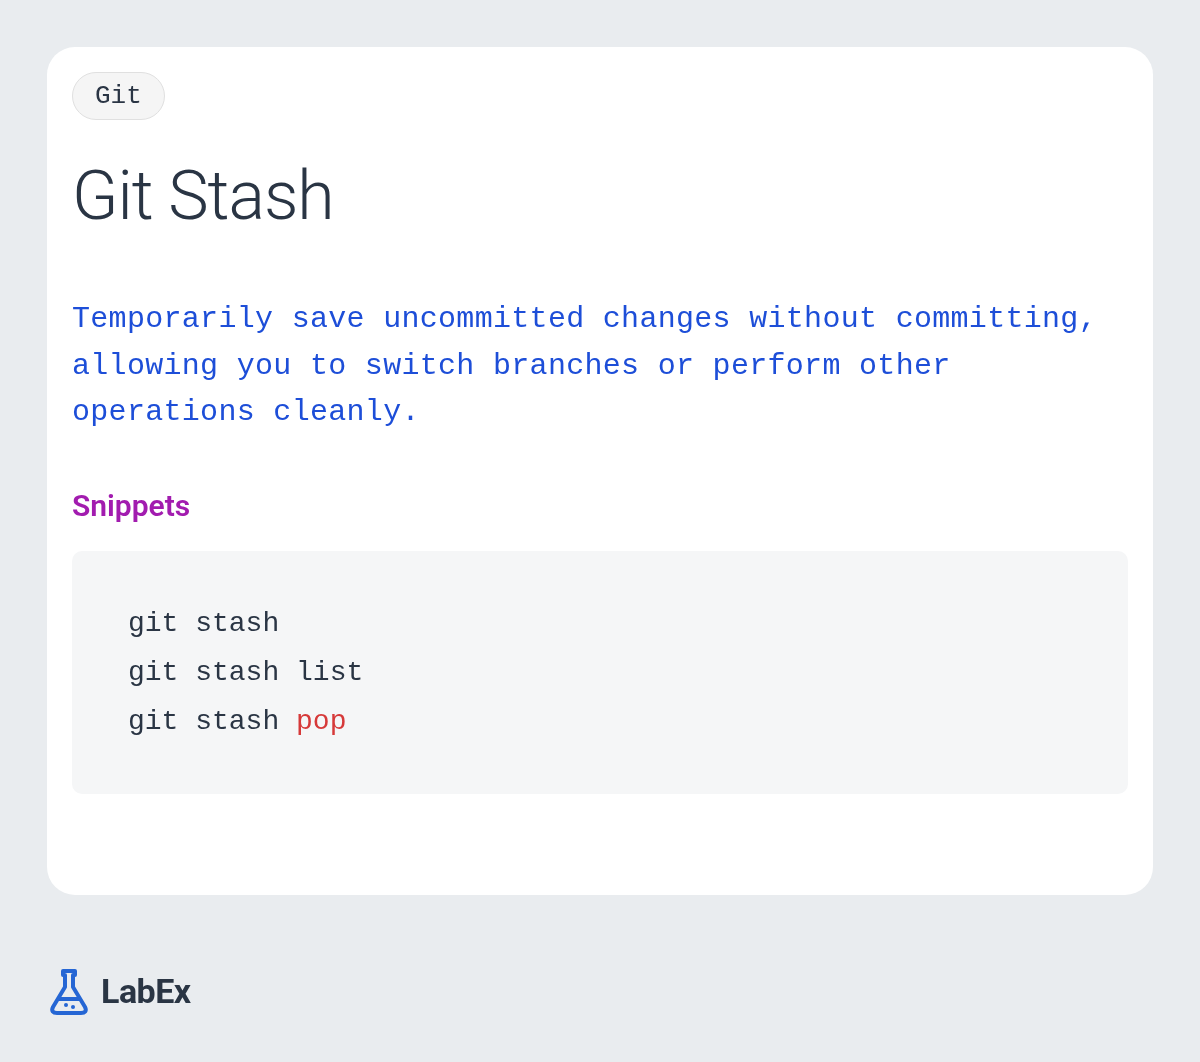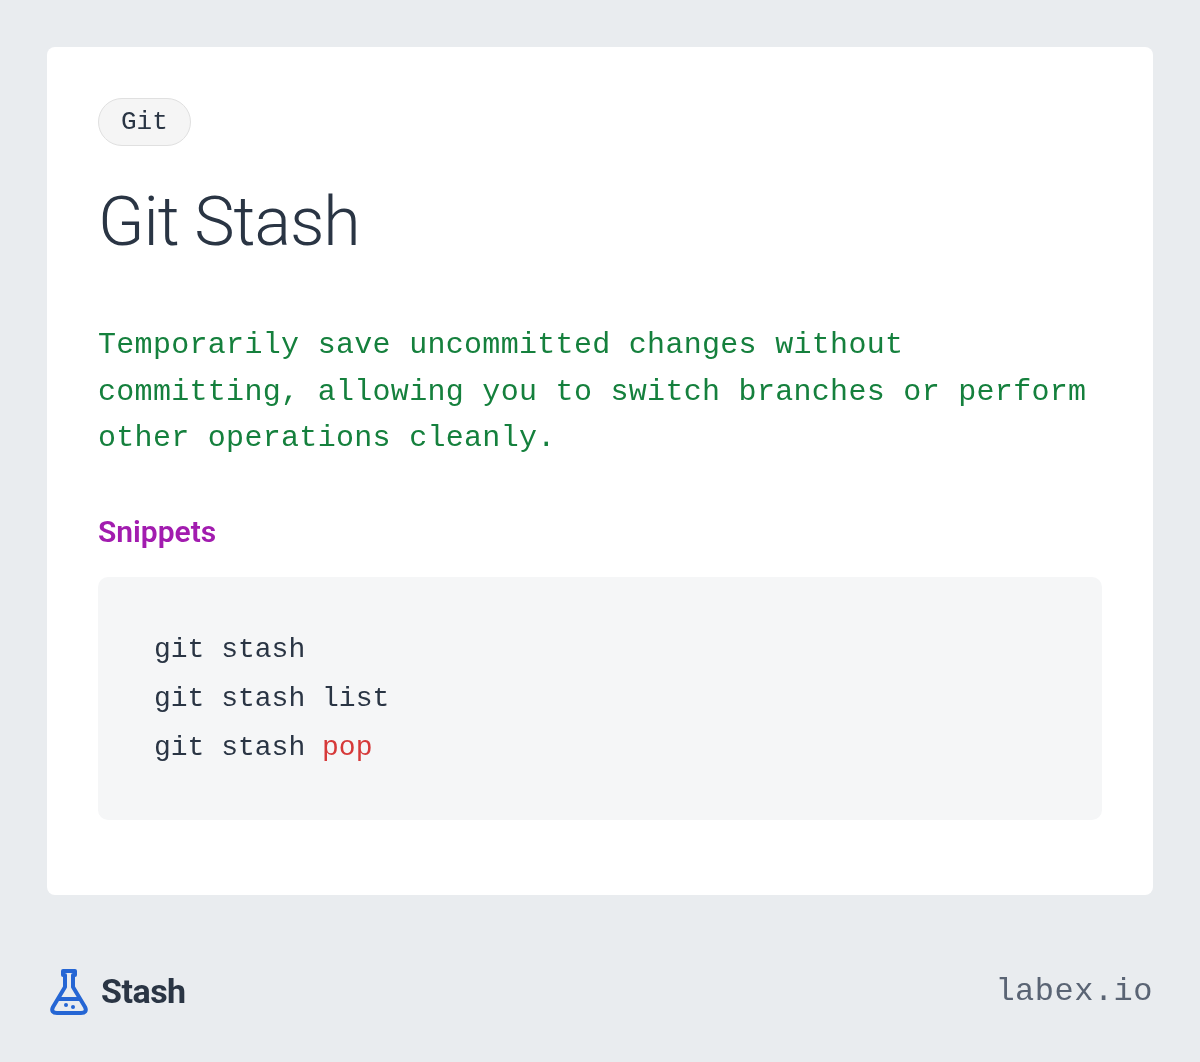--- a/index.html
+++ b/index.html
@@ -10,22 +10,22 @@
     body {
       background-color: #e9ecef;
       font-family: -apple-system, BlinkMacSystemFont, 'Segoe UI', Roboto, sans-serif;
       width: 1200px;
       height: 1062px;
       padding: 47px;
       position: relative;
     }
     .card {
       background-color: #ffffff;
-      border-radius: 8px;
-      padding: 51px;
+      border-radius: 28px;
+      padding: 25px;
       height: 848px;
     }
     .tag {
       display: inline-block;
       background-color: #f5f5f5;
       border: 1px solid #e0e0e0;
       border-radius: 24px;
       padding: 8px 22px;
       font-family: 'Courier New', Courier, monospace;
       font-size: 26px;
@@ -35,21 +35,21 @@
     .title {
       font-size: 68px;
       font-weight: 300;
       color: #2a3544;
       margin-top: 36px;
       letter-spacing: -1px;
     }
     .description {
       font-family: 'Courier New', Courier, monospace;
       font-size: 30px;
-      color: #15803d;
+      color: #1d4ed8;
       margin-top: 60px;
       line-height: 1.55;
       letter-spacing: 0.3px;
     }
     .section-heading {
       font-size: 30px;
       font-weight: 600;
       color: #a21caf;
       margin-top: 52px;
     }
@@ -116,16 +116,15 @@
 </div>
 
 <div class="footer">
   <div class="logo">
     <svg class="logo-icon" viewBox="0 0 44 48" fill="none">
       <path d="M 16 4 L 28 4 L 28 8 L 26 8 L 26 20 L 38 40 C 40 44 38 46 34 46 L 10 46 C 6 46 4 44 6 40 L 18 20 L 18 8 L 16 8 Z" stroke="#2566d4" stroke-width="4" stroke-linejoin="round" fill="none"></path>
       <path d="M 12 32 L 32 32" stroke="#2566d4" stroke-width="4"></path>
       <circle cx="19" cy="38" r="2" fill="#2566d4"></circle>
       <circle cx="26" cy="40" r="2" fill="#2566d4"></circle>
     </svg>
-    <span class="logo-text">Stash</span>
+    <span class="logo-text">LabEx</span>
   </div>
-  <span class="site-url">labex.io</span>
 </div>
 
 </body></html>

